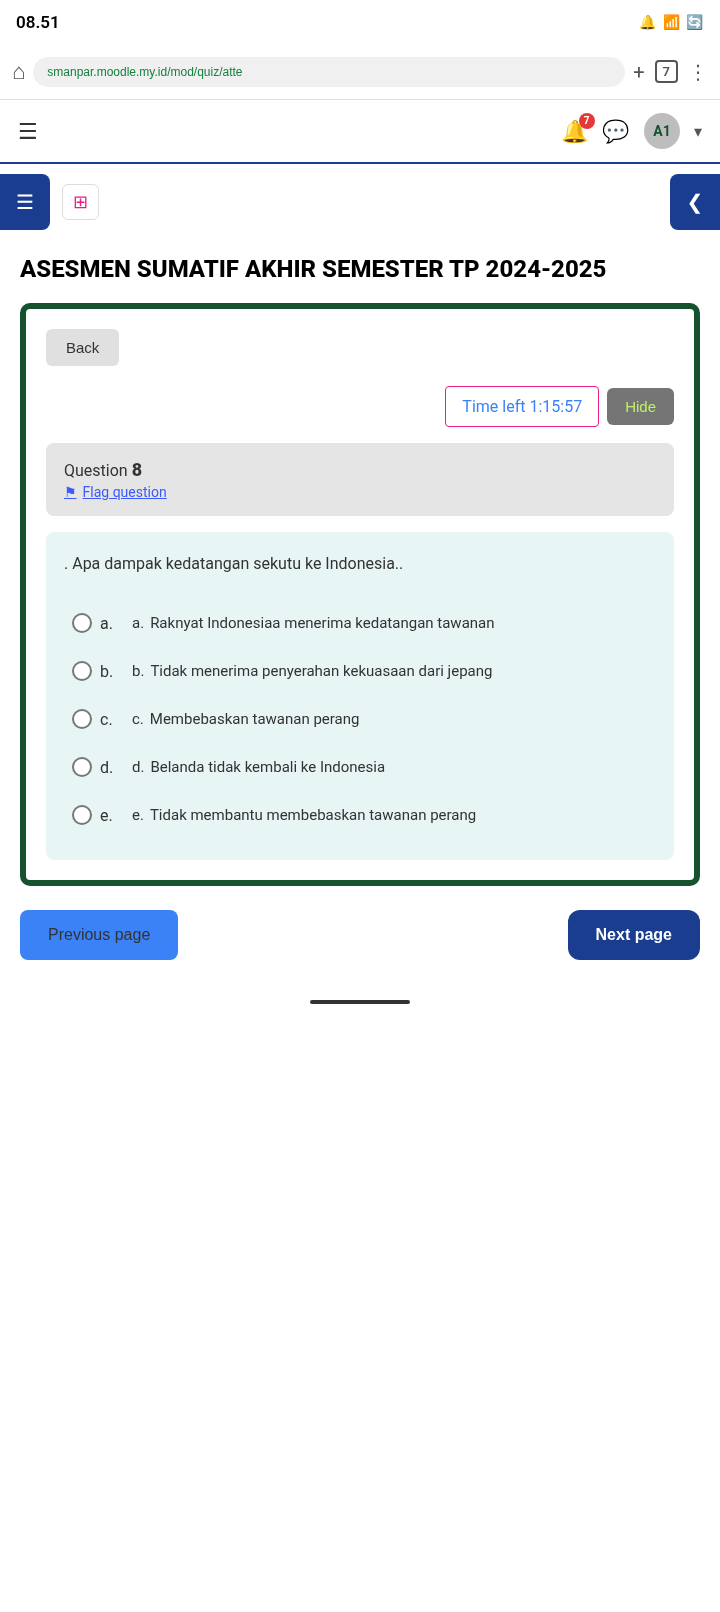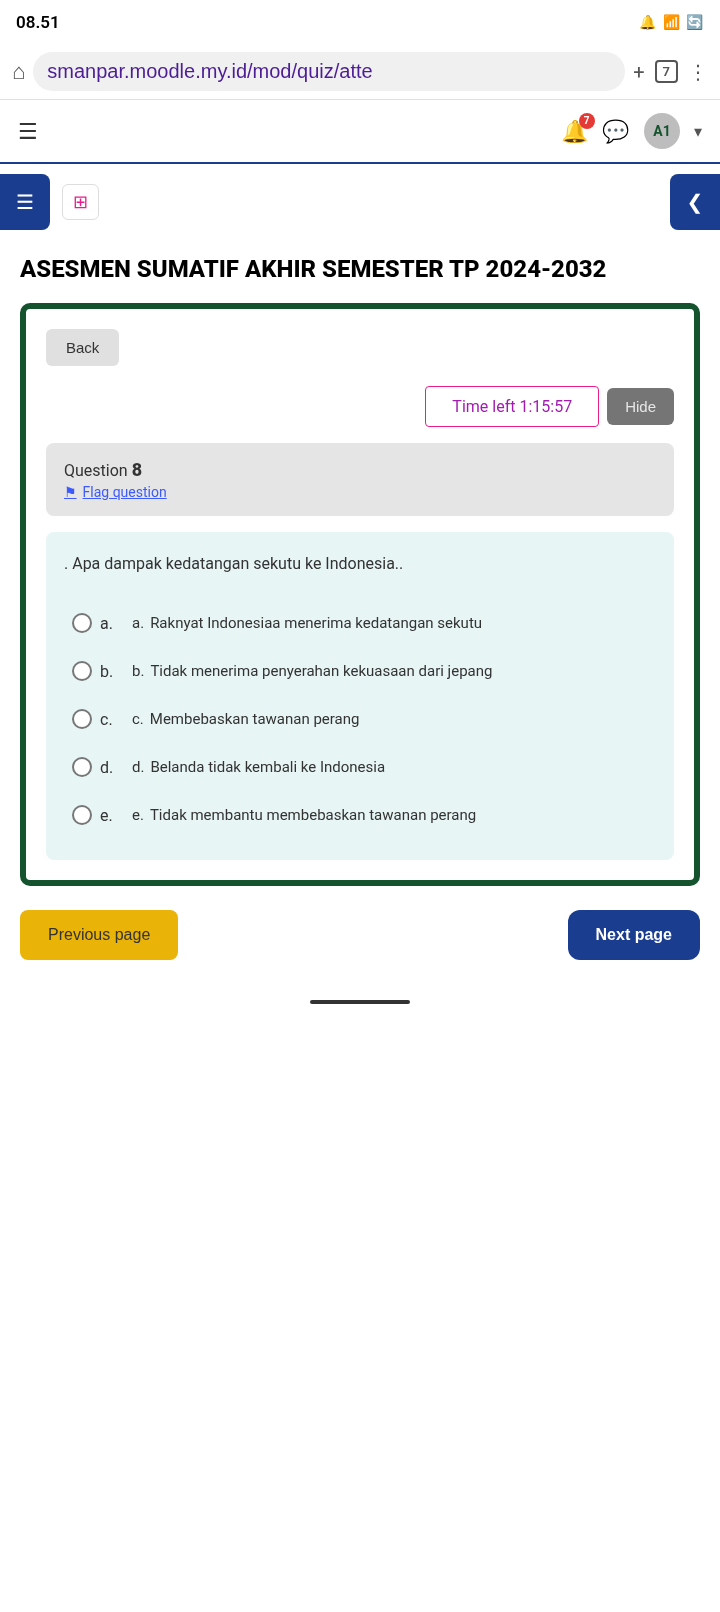--- a/index.html
+++ b/index.html
@@ -46,22 +46,22 @@
     }
     .home-icon {
       font-size: 22px;
       color: #555;
     }
     .url-bar {
       flex: 1;
       background: #f0f0f0;
       border-radius: 20px;
       padding: 8px 14px;
-      font-size: 20px;
-      color: #4c1d95;
+      font-size: 12px;
+      color: #15803d;
       border: none;
       outline: none;
     }
     .browser-actions {
       display: flex;
       align-items: center;
       gap: 10px;
       color: #555;
       font-size: 20px;
     }
@@ -216,27 +216,27 @@
     .timer-row {
       display: flex;
       justify-content: flex-end;
       align-items: center;
       gap: 8px;
       margin-top: 20px;
     }
     .timer-box {
       border: 1px solid #e91e8c;
       border-radius: 4px;
-      padding: 10px 26px;
-      font-size: 16px;
-      color: #a21caf;
+      padding: 10px 16px;
+      font-size: 16px;
+      color: #3b82f6;
     }
     .hide-btn {
       background: #757575;
-      color: #e5e5e5;
+      color: #bef264;
       border: none;
       border-radius: 6px;
       padding: 10px 18px;
       font-size: 15px;
       cursor: pointer;
       font-weight: 500;
     }
 
     
     .question-info {
@@ -328,21 +328,21 @@
     }
 
     
     .pagination-row {
       display: flex;
       justify-content: space-between;
       align-items: center;
       margin-top: 24px;
     }
     .prev-btn {
-      background: #eab308;
+      background: #3b82f6;
       color: #333;
       border: none;
       border-radius: 8px;
       padding: 16px 28px;
       font-size: 16px;
       font-weight: 500;
       cursor: pointer;
     }
     .next-btn {
       background: #1a3d8f;
@@ -408,21 +408,21 @@
   </div>
 </div>
 
 <div class="quiz-nav-row">
   <button class="nav-left-btn">☰</button>
   <button class="nav-grid-icon">⊞</button>
   <button class="nav-right-btn">❮</button>
 </div>
 
 <div class="page-content">
-  <h1 class="quiz-title">ASESMEN SUMATIF AKHIR SEMESTER TP 2024-2032</h1>
+  <h1 class="quiz-title">ASESMEN SUMATIF AKHIR SEMESTER TP 2024-2025</h1>
 
   <div class="quiz-card">
     <button class="back-btn">Back</button>
 
     <div class="timer-row">
       <div class="timer-box">Time left 1:15:57</div>
       <button class="hide-btn">Hide</button>
     </div>
 
     
@@ -445,21 +445,21 @@
       </p>
 
       <div class="options-grid">
 
         <div class="option-label-cell">
           <input type="radio" class="option-radio" name="answer" style="">
           <span class="option-letter">a.</span>
         </div>
         <div class="option-text-cell">
           <span class="option-prefix">a.</span>
-          <span>Raknyat Indonesiaa menerima kedatangan sekutu</span>
+          <span>Raknyat Indonesiaa menerima kedatangan tawanan</span>
         </div>
 
         <div class="option-label-cell">
           <input type="radio" class="option-radio" name="answer" style="">
           <span class="option-letter">b.</span>
         </div>
         <div class="option-text-cell">
           <span class="option-prefix">b.</span>
           <span>Tidak menerima  penyerahan kekuasaan  dari jepang</span>
         </div>

